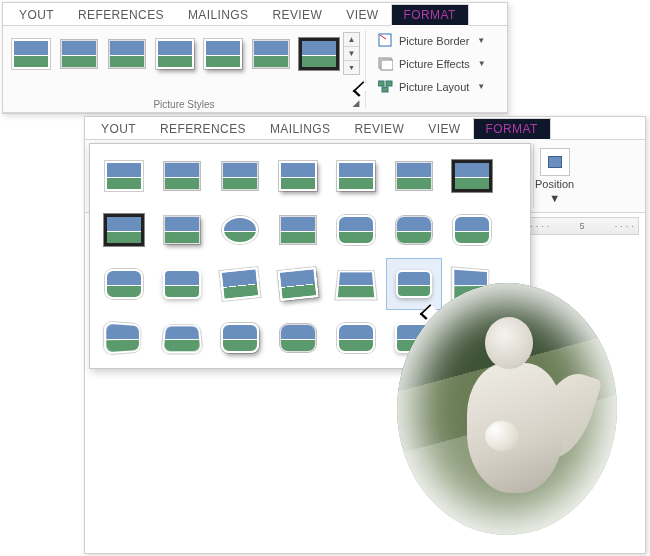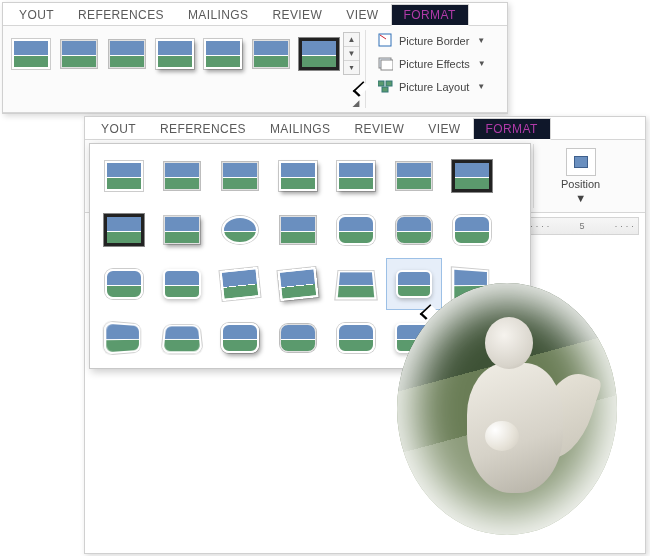--- a/index.html
+++ b/index.html
@@ -128,20 +128,21 @@
               <svg width="15" height="15">
                 <rect x="0" y="2" width="6" height="5" fill="#5b9a6d" stroke="#377"></rect>
                 <rect x="8" y="2" width="6" height="5" fill="#5b9a6d" stroke="#377"></rect>
                 <rect x="4" y="8" width="6" height="5" fill="#5b9a6d" stroke="#377"></rect>
               </svg>
             </span>
         <span>Picture Layout</span>
             <span class="dd">▼</span>
       </div>
     </div>
+    <div class="grp-label" style="left:0;width:362px">Picture Styles</div>
     <div class="dlaunch" style="right:auto;left:346px;bottom:2px">◢</div>
   </div>
   <div class="cursor" style="left:350px;top:78px"></div>
 </div>
 
 <div class="win big">
   <div class="tabs">
     <div class="tab">YOUT</div>
     <div class="tab">REFERENCES</div>
     <div class="tab">MAILINGS</div>
@@ -178,21 +179,21 @@
                 <rect x="0" y="2" width="6" height="5" fill="#5b9a6d" stroke="#377"></rect>
                 <rect x="8" y="2" width="6" height="5" fill="#5b9a6d" stroke="#377"></rect>
                 <rect x="4" y="8" width="6" height="5" fill="#5b9a6d" stroke="#377"></rect>
               </svg>
             </span>
         <span>Picture Layout</span>
             <span class="dd">▼</span>
       </div>
     </div>
     <div class="sep" style="left:448px"></div>
-    <div class="pos-col" style="left:470px">
+    <div class="pos-col" style="left:444px">
       <div class="pos-ico">
             <div class="inner"></div>
           </div>
       <span>Position</span>
       <span class="dd">▼</span>
     </div>
   </div>
 
   <div class="ruler">
     <span>· · · ·</span>

